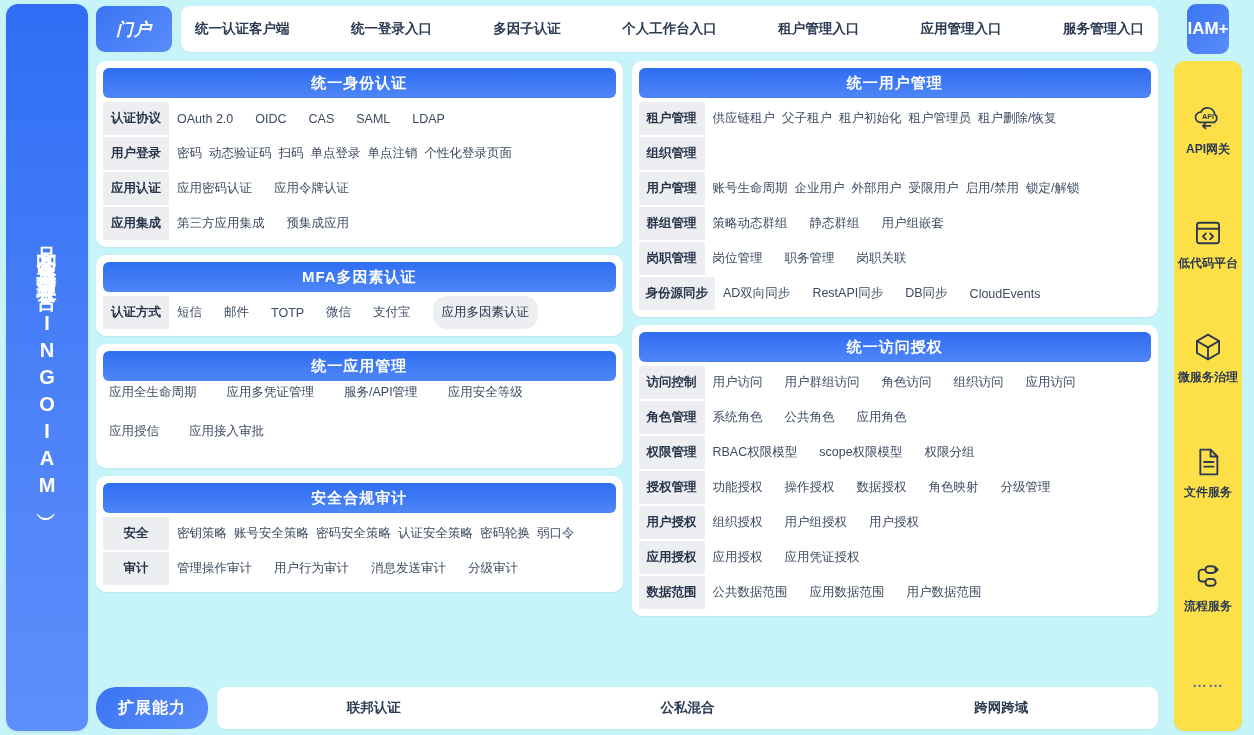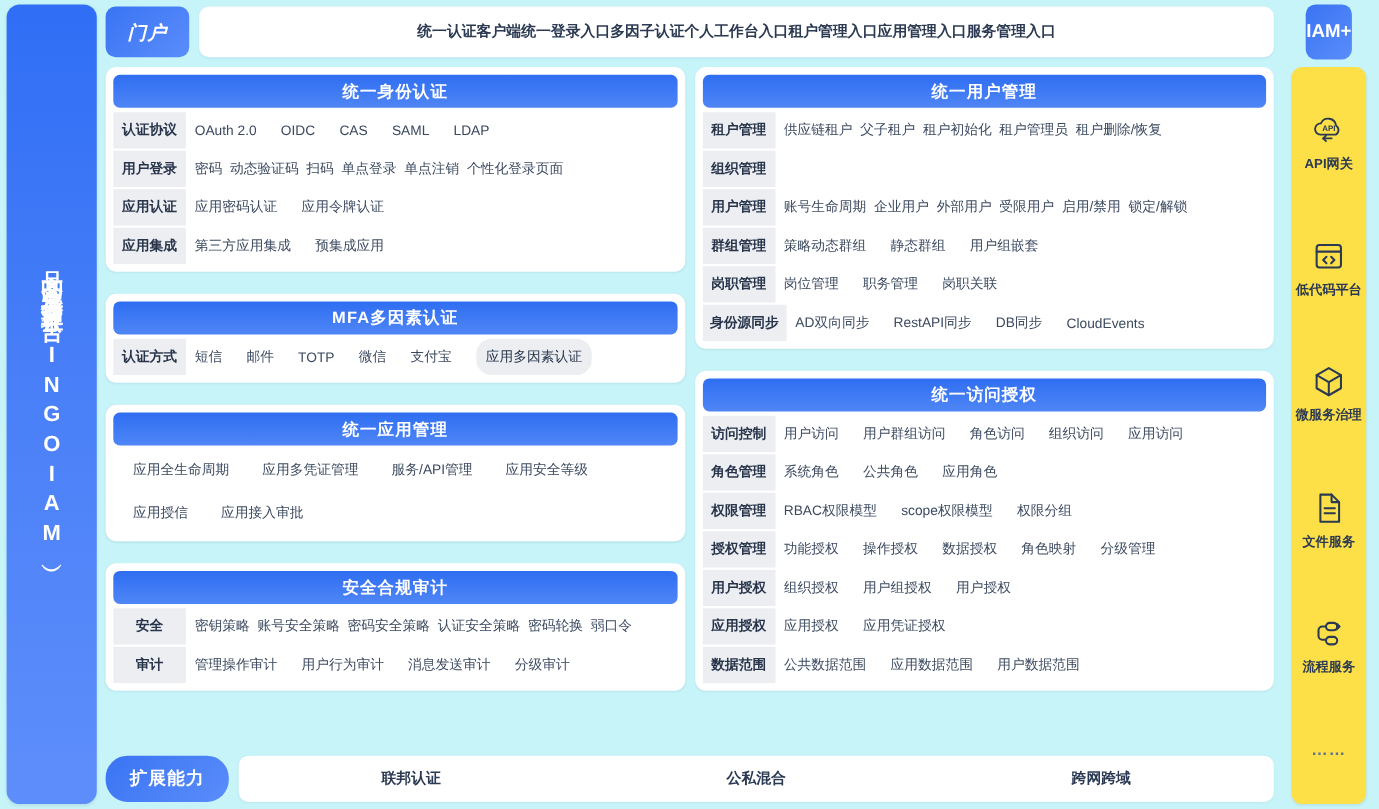--- a/index.html
+++ b/index.html
@@ -69,21 +69,21 @@
     display: flex; align-items: center; justify-content: center;
     letter-spacing: 1px;
   }
   .topnav-bar {
     flex: 1 1 auto;
     height: 46px;
     background: #fff;
     border-radius: 9px;
     display: flex;
     align-items: center;
-    justify-content: center;
+    justify-content: space-between;
     padding: 0 14px;
     box-shadow: 0 1px 2px rgba(30,60,120,.06);
   }
   .topnav-item {
     font-size: 13.5px;
     color: #2b3a52;
     font-weight: bold;
     white-space: nowrap;
   }
 
@@ -91,21 +91,21 @@
   .columns {
     flex: 1 1 auto;
     display: flex;
     gap: 9px;
     min-height: 0;
   }
   .col {
     flex: 1 1 50%;
     display: flex;
     flex-direction: column;
-    gap: 20px;
+    gap: 8px;
     min-width: 0;
   }
 
   .card {
     background: #fff;
     border-radius: 10px;
     padding: 7px 7px 6px 7px;
     box-shadow: 0 1px 2px rgba(30,60,120,.07);
     display: flex;
     flex-direction: column;
@@ -159,25 +159,23 @@
   .item.chip {
     background: #eceef2;
     padding: 8px 9px;
     font-weight: normal;
     color: #27344a;
     border-radius: 14px;
   }
   
   .plainrow {
     display: flex;
-    align-items: center;
     min-height: 39px;
     padding-left: 6px;
     gap: 30px;
-    margin-left: 12px;
   }
 
   
   .bottombar {
     display: flex;
     align-items: center;
     gap: 9px;
     height: 46px;
     flex: 0 0 46px;
   }

